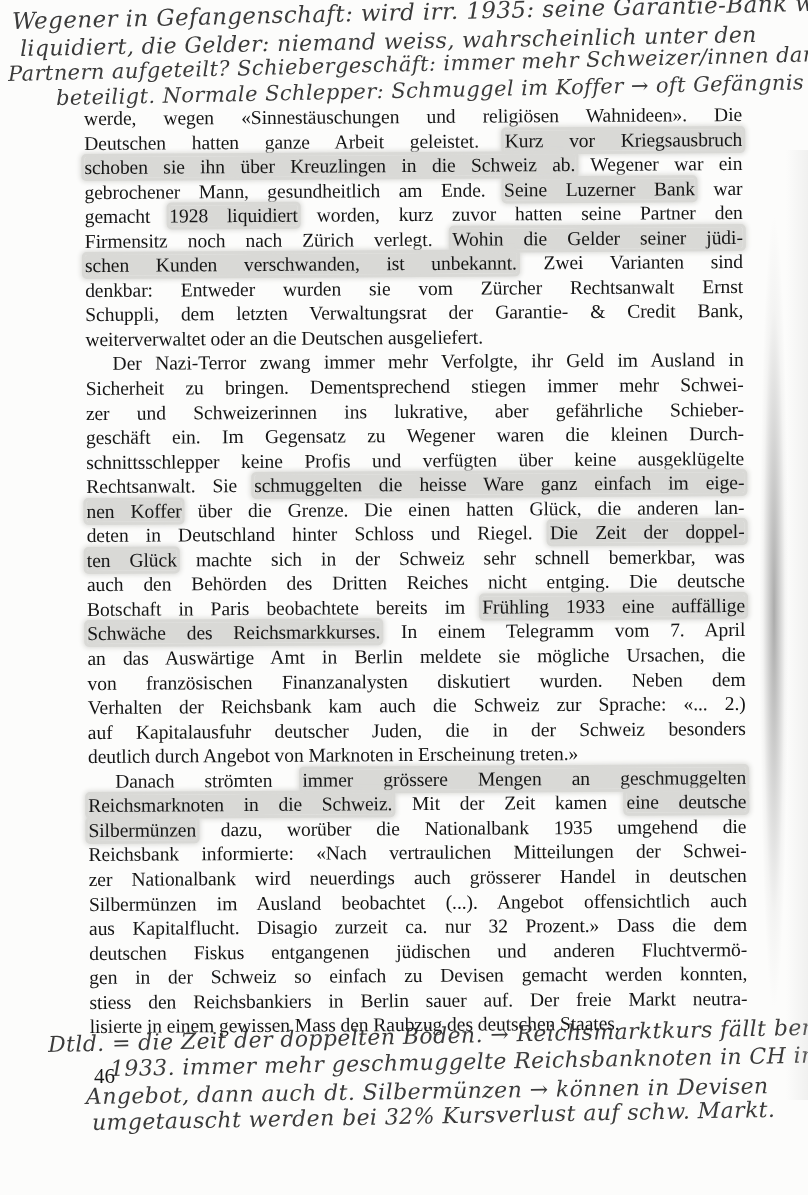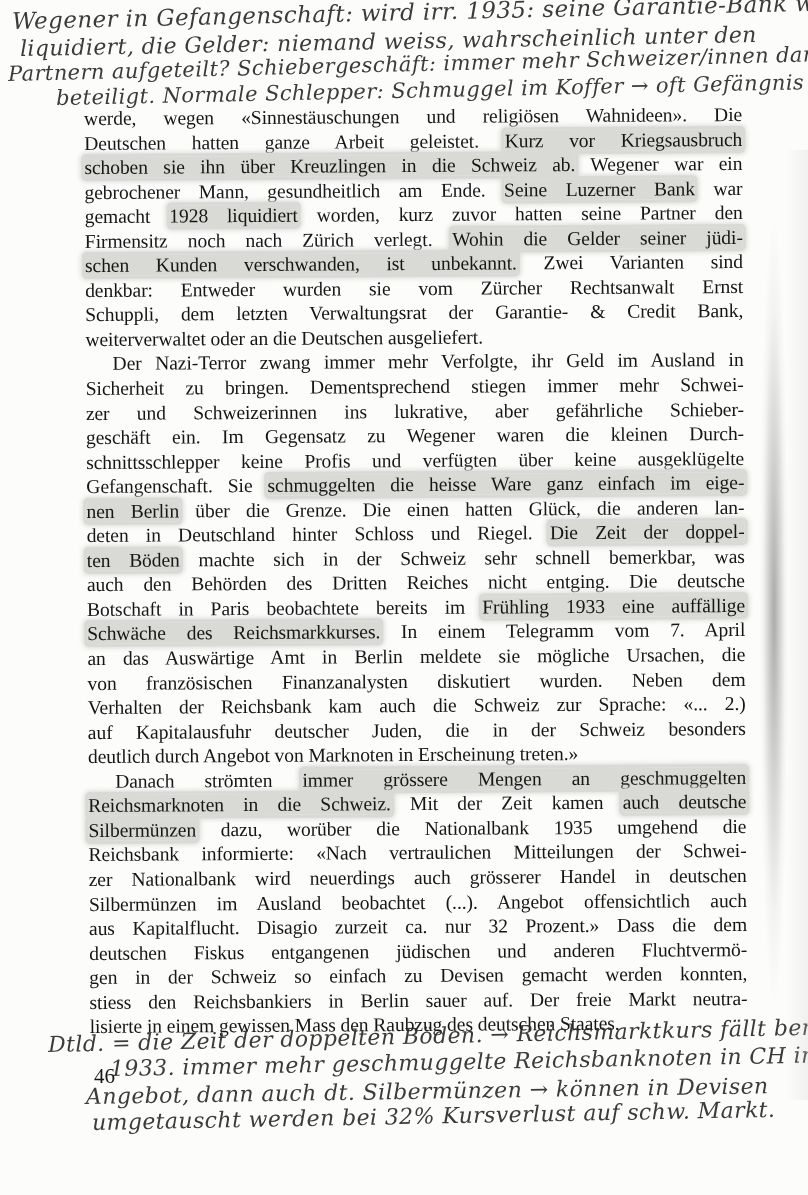--- a/index.html
+++ b/index.html
@@ -107,34 +107,34 @@
       <div class="pline"><span>Firmensitz noch nach Zürich verlegt. </span><span class="hl">Wohin die Gelder seiner jüdi-</span></div>
       <div class="pline"><span class="hl">schen Kunden verschwanden, ist unbekannt.</span><span> Zwei Varianten sind</span></div>
       <div class="pline"><span>denkbar: Entweder wurden sie vom Zürcher Rechtsanwalt Ernst</span></div>
       <div class="pline"><span>Schuppli, dem letzten Verwaltungsrat der Garantie- &amp; Credit Bank,</span></div>
       <div class="pline end"><span>weiterverwaltet oder an die Deutschen ausgeliefert.</span></div>
       <div class="pline ind"><span>Der Nazi-Terror zwang immer mehr Verfolgte, ihr Geld im Ausland in</span></div>
       <div class="pline"><span>Sicherheit zu bringen. Dementsprechend stiegen immer mehr Schwei-</span></div>
       <div class="pline"><span>zer und Schweizerinnen ins lukrative, aber gefährliche Schieber-</span></div>
       <div class="pline"><span>geschäft ein. Im Gegensatz zu Wegener waren die kleinen Durch-</span></div>
       <div class="pline"><span>schnittsschlepper keine Profis und verfügten über keine ausgeklügelte</span></div>
-      <div class="pline"><span>Gefangenschaft. Sie </span><span class="hl">schmuggelten die heisse Ware ganz einfach im eige-</span></div>
-      <div class="pline"><span class="hl">nen Berlin</span><span> über die Grenze. Die einen hatten Glück, die anderen lan-</span></div>
+      <div class="pline"><span>Rechtsanwalt. Sie </span><span class="hl">schmuggelten die heisse Ware ganz einfach im eige-</span></div>
+      <div class="pline"><span class="hl">nen Koffer</span><span> über die Grenze. Die einen hatten Glück, die anderen lan-</span></div>
       <div class="pline"><span>deten in Deutschland hinter Schloss und Riegel. </span><span class="hl">Die Zeit der doppel-</span></div>
-      <div class="pline"><span class="hl">ten Böden</span><span> machte sich in der Schweiz sehr schnell bemerkbar, was</span></div>
+      <div class="pline"><span class="hl">ten Glück</span><span> machte sich in der Schweiz sehr schnell bemerkbar, was</span></div>
       <div class="pline"><span>auch den Behörden des Dritten Reiches nicht entging. Die deutsche</span></div>
       <div class="pline"><span>Botschaft in Paris beobachtete bereits im </span><span class="hl">Frühling 1933 eine auffällige</span></div>
       <div class="pline"><span class="hl">Schwäche des Reichsmarkkurses.</span><span> In einem Telegramm vom 7. April</span></div>
       <div class="pline"><span>an das Auswärtige Amt in Berlin meldete sie mögliche Ursachen, die</span></div>
       <div class="pline"><span>von französischen Finanzanalysten diskutiert wurden. Neben dem</span></div>
       <div class="pline"><span>Verhalten der Reichsbank kam auch die Schweiz zur Sprache: «... 2.)</span></div>
       <div class="pline"><span>auf Kapitalausfuhr deutscher Juden, die in der Schweiz besonders</span></div>
       <div class="pline end"><span>deutlich durch Angebot von Marknoten in Erscheinung treten.»</span></div>
       <div class="pline ind"><span>Danach strömten </span><span class="hl">immer grössere Mengen an geschmuggelten</span></div>
-      <div class="pline"><span class="hl">Reichsmarknoten in die Schweiz.</span><span> Mit der Zeit kamen </span><span class="hl">auch deutsche</span></div>
+      <div class="pline"><span class="hl">Reichsmarknoten in die Schweiz.</span><span> Mit der Zeit kamen </span><span class="hl">eine deutsche</span></div>
       <div class="pline"><span class="hl">Silbermünzen</span><span> dazu, worüber die Nationalbank 1935 umgehend die</span></div>
       <div class="pline"><span>Reichsbank informierte: «Nach vertraulichen Mitteilungen der Schwei-</span></div>
       <div class="pline"><span>zer Nationalbank wird neuerdings auch grösserer Handel in deutschen</span></div>
       <div class="pline"><span>Silbermünzen im Ausland beobachtet (...). Angebot offensichtlich auch</span></div>
       <div class="pline"><span>aus Kapitalflucht. Disagio zurzeit ca. nur 32 Prozent.» Dass die dem</span></div>
       <div class="pline"><span>deutschen Fiskus entgangenen jüdischen und anderen Fluchtvermö-</span></div>
       <div class="pline"><span>gen in der Schweiz so einfach zu Devisen gemacht werden konnten,</span></div>
       <div class="pline"><span>stiess den Reichsbankiers in Berlin sauer auf. Der freie Markt neutra-</span></div>
       <div class="pline end"><span>lisierte in einem gewissen Mass den Raubzug des deutschen Staates.</span></div>
     </div>

